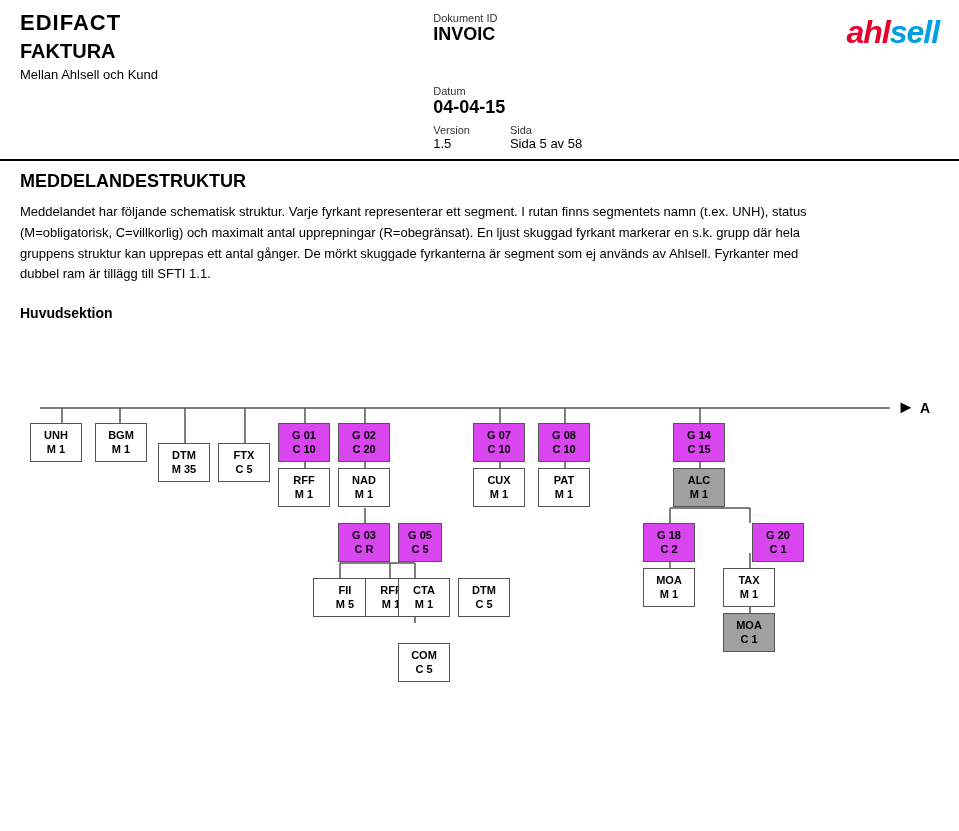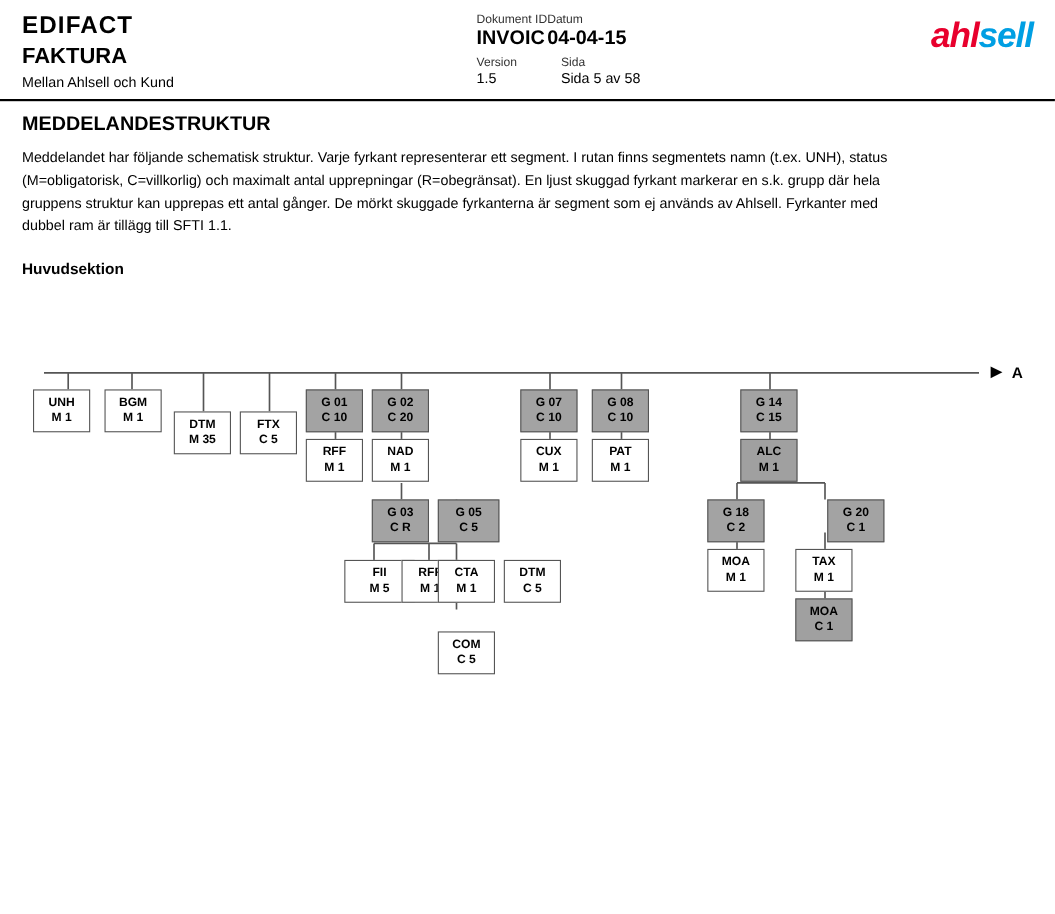--- a/index.html
+++ b/index.html
@@ -34,21 +34,23 @@
     .mellan-text {
       font-size: 13px;
       margin-top: 4px;
     }
     .header-center {
       flex: 1;
       padding-top: 2px;
     }
     .doc-row {
       display: flex;
+      gap: 40px;
       margin-bottom: 4px;
+      flex-direction: column;
     }
     .doc-label {
       font-size: 11px;
       color: #333;
     }
     .doc-value {
       font-size: 18px;
       font-weight: bold;
     }
     .version-row {
@@ -116,21 +118,21 @@
       border: 1.5px solid #555;
       background: #fff;
       text-align: center;
       font-size: 11px;
       font-weight: bold;
       line-height: 1.3;
       padding: 4px 5px;
       min-width: 44px;
     }
     .seg-box.group-box {
-      background: #a3a3a3;
+      background: #d946ef;
     }
     .seg-box.dark-box {
       background: #a0a0a0;
     }
 
     
     .lines-svg {
       position: absolute;
       top: 0; left: 0;
       width: 100%;
@@ -262,21 +264,21 @@
     <div class="seg-box group-box" style="left:318px; top:70px; width:52px;">G 02<br>C 20</div>
 
     <div class="seg-box" style="left:318px; top:115px; width:52px;">NAD<br>M 1</div>
 
     <div class="seg-box group-box" style="left:318px; top:170px; width:52px;">G 03<br>C R</div>
 
     <div class="seg-box" style="left:293px; top:225px; width:64px;">FII<br>M 5</div>
 
     <div class="seg-box" style="left:345px; top:225px; width:52px;">RFF<br>M 1</div>
 
-    <div class="seg-box group-box" style="left:378px; top:170px; width:56px;">G 05<br>C 5</div>
+    <div class="seg-box group-box" style="left:378px; top:170px; width:44px;">G 05<br>C 5</div>
 
     <div class="seg-box" style="left:378px; top:225px; width:52px;">CTA<br>M 1</div>
 
     <div class="seg-box" style="left:438px; top:225px; width:52px;">DTM<br>C 5</div>
 
     <div class="seg-box" style="left:378px; top:290px; width:52px;">COM<br>C 5</div>
 
     <div class="seg-box group-box" style="left:453px; top:70px; width:52px;">G 07<br>C 10</div>
 
     <div class="seg-box" style="left:453px; top:115px; width:52px;">CUX<br>M 1</div>

